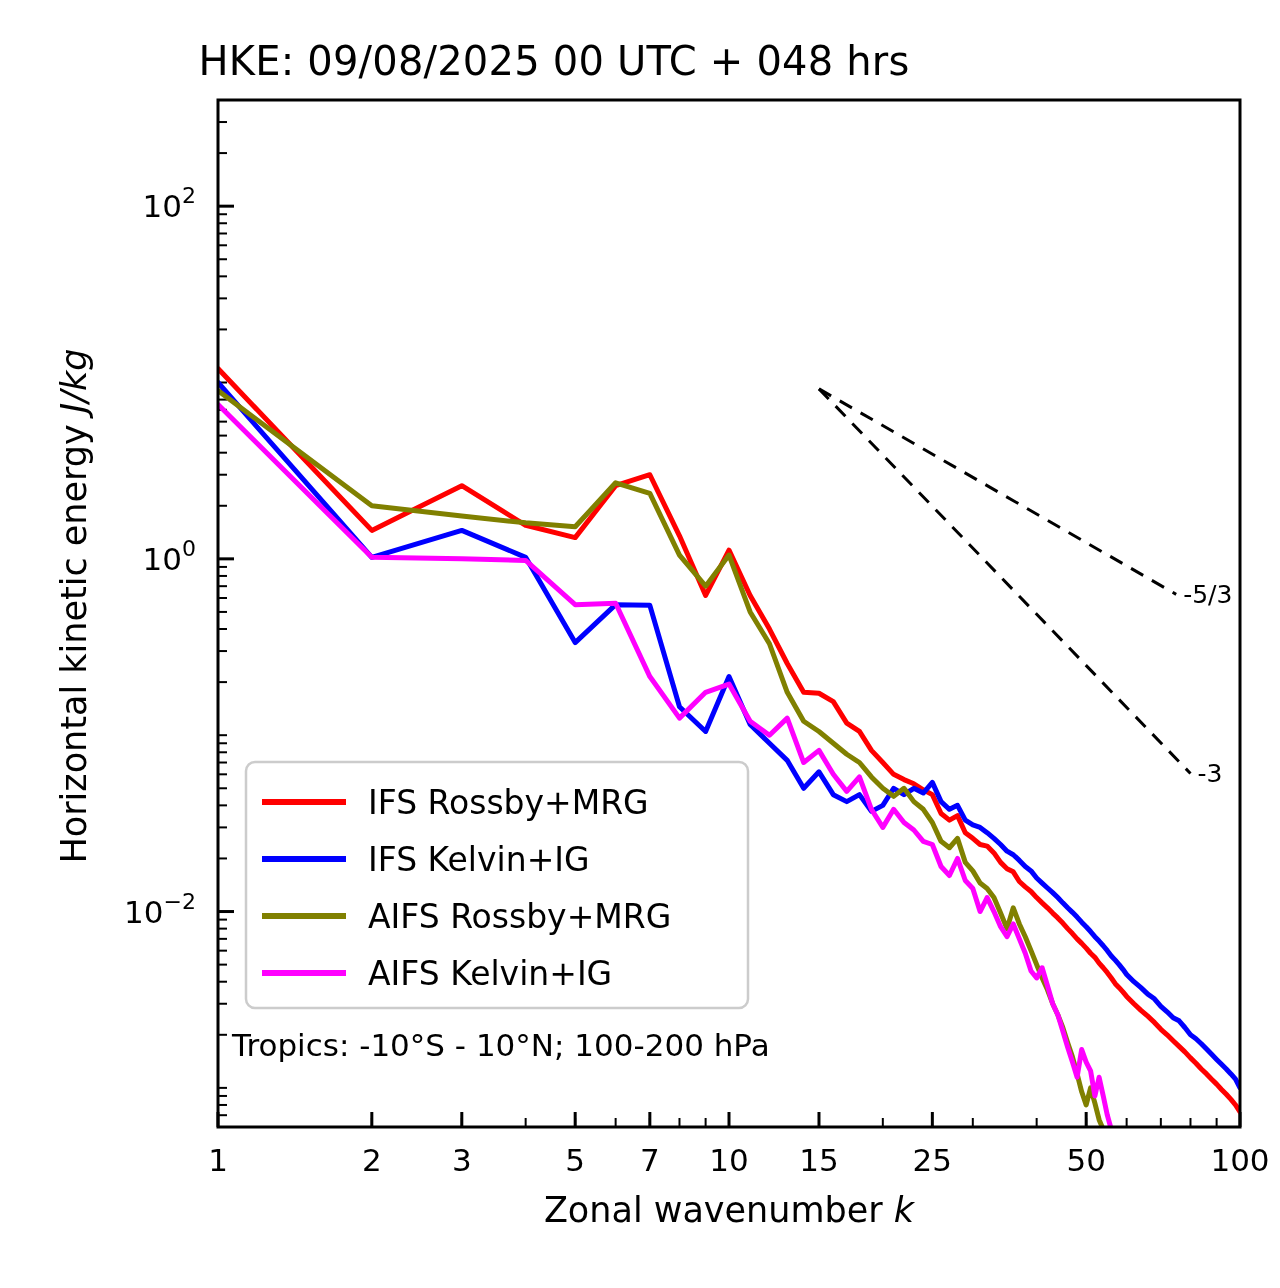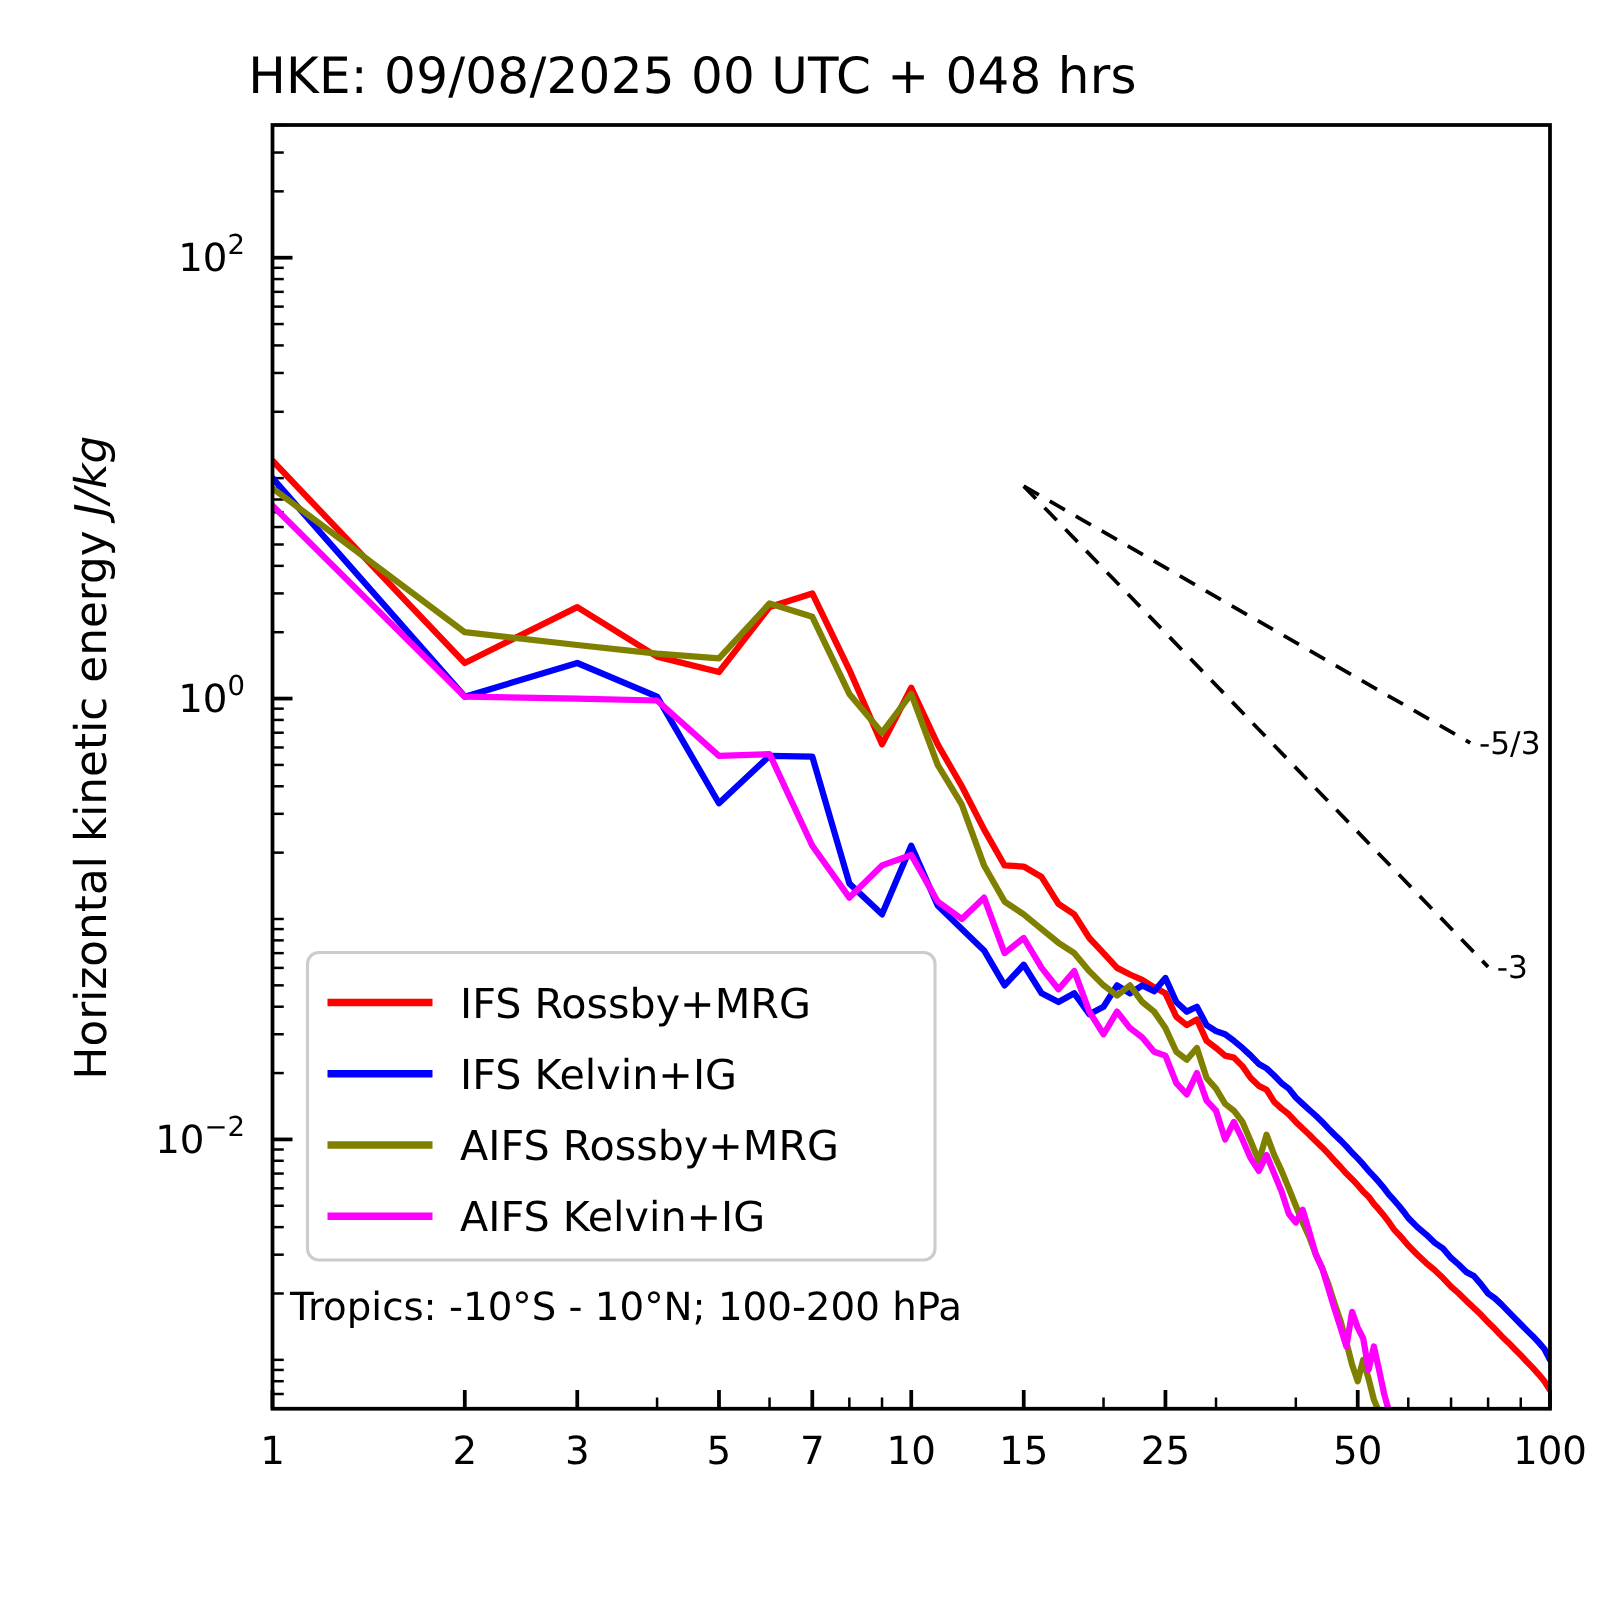--- a/index.html
+++ b/index.html
@@ -23,20 +23,21 @@
 </style>
 </head>
 <body>
 
 <div id="root">
 
   <div id="chart-title">HKE: 09/08/2025 00 UTC + 048 hrs</div>
 
   <div id="ylabel"><span>Horizontal kinetic energy </span><span class="it">J/kg</span></div>
 
+  <div id="xlabel"><span>Zonal wavenumber </span><span class="it">k</span></div>
 
   <svg id="plot" width="1280" height="1288">
     <g id="g-xticks">
         <line x1="218" y1="1127" x2="218" y2="1118" stroke="#000" stroke-width="2"></line>
         <line x1="371.8263277842944" y1="1127" x2="371.8263277842944" y2="1118" stroke="#000" stroke-width="2"></line>
         <line x1="461.8089611617475" y1="1127" x2="461.8089611617475" y2="1118" stroke="#000" stroke-width="2"></line>
         <line x1="525.6526555685888" y1="1127" x2="525.6526555685888" y2="1118" stroke="#000" stroke-width="2"></line>
         <line x1="575.1736722157057" y1="1127" x2="575.1736722157057" y2="1118" stroke="#000" stroke-width="2"></line>
         <line x1="615.6352889460419" y1="1127" x2="615.6352889460419" y2="1118" stroke="#000" stroke-width="2"></line>
         <line x1="649.8450984472852" y1="1127" x2="649.8450984472852" y2="1118" stroke="#000" stroke-width="2"></line>

